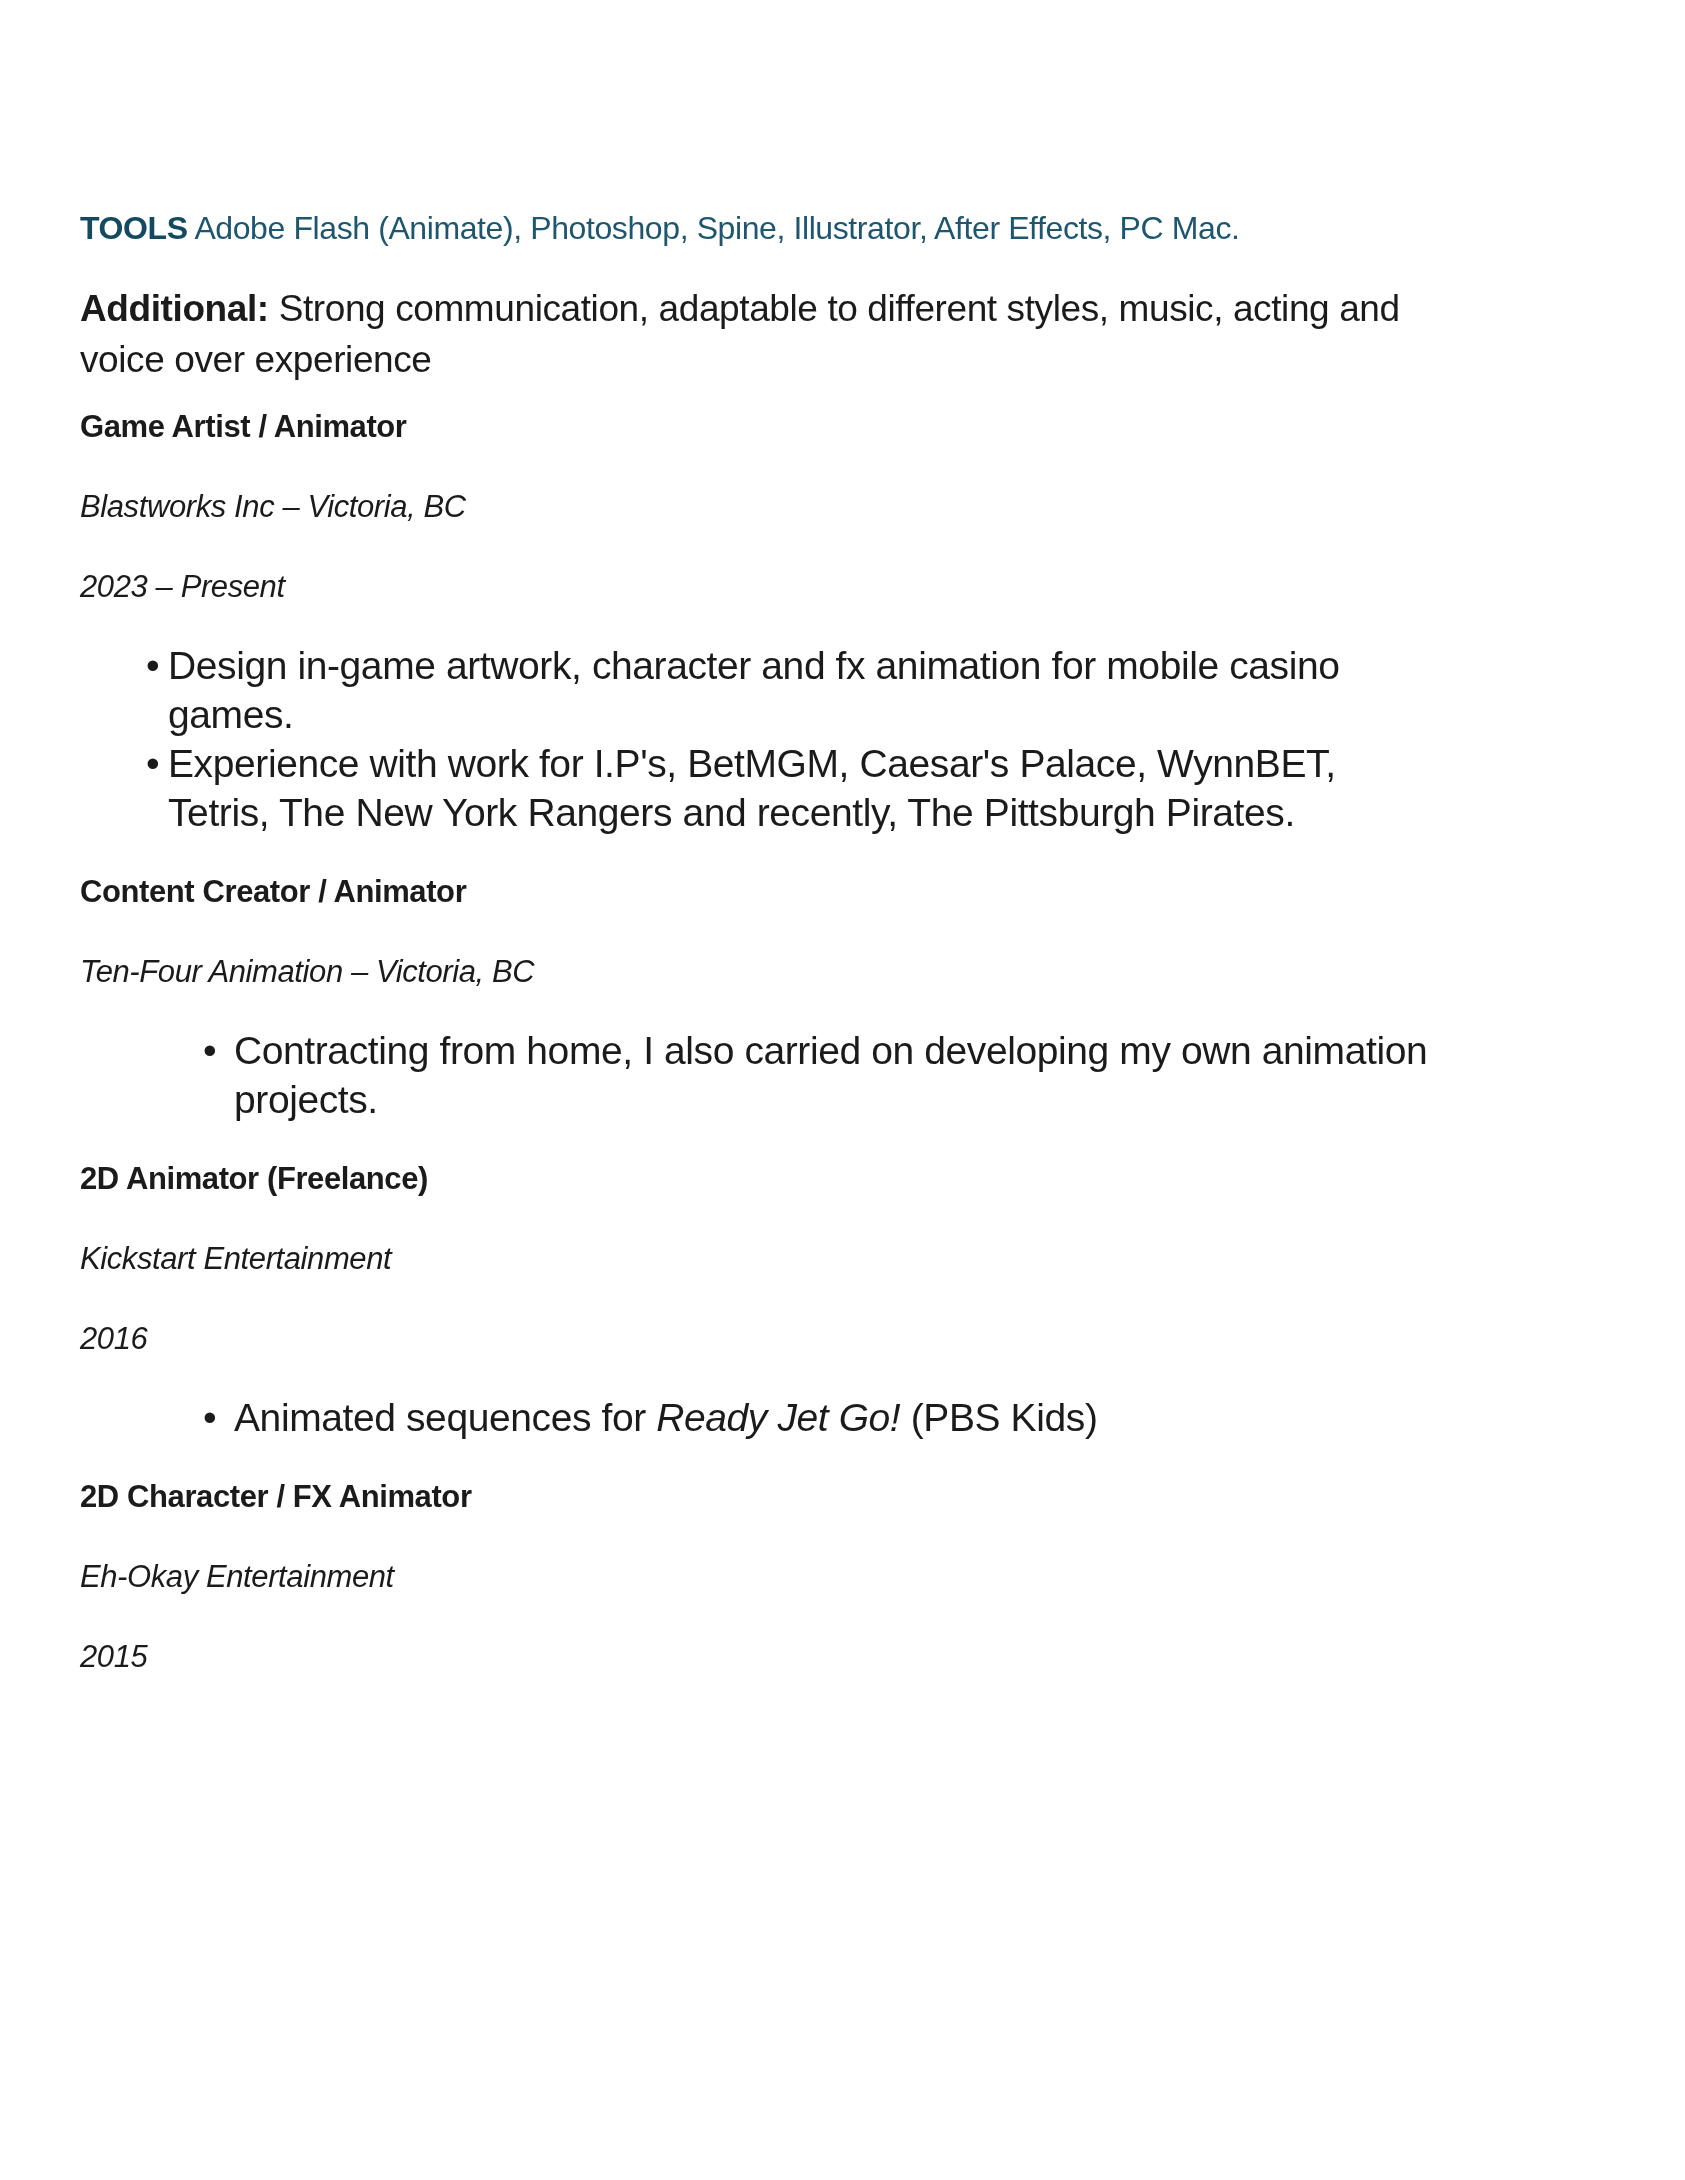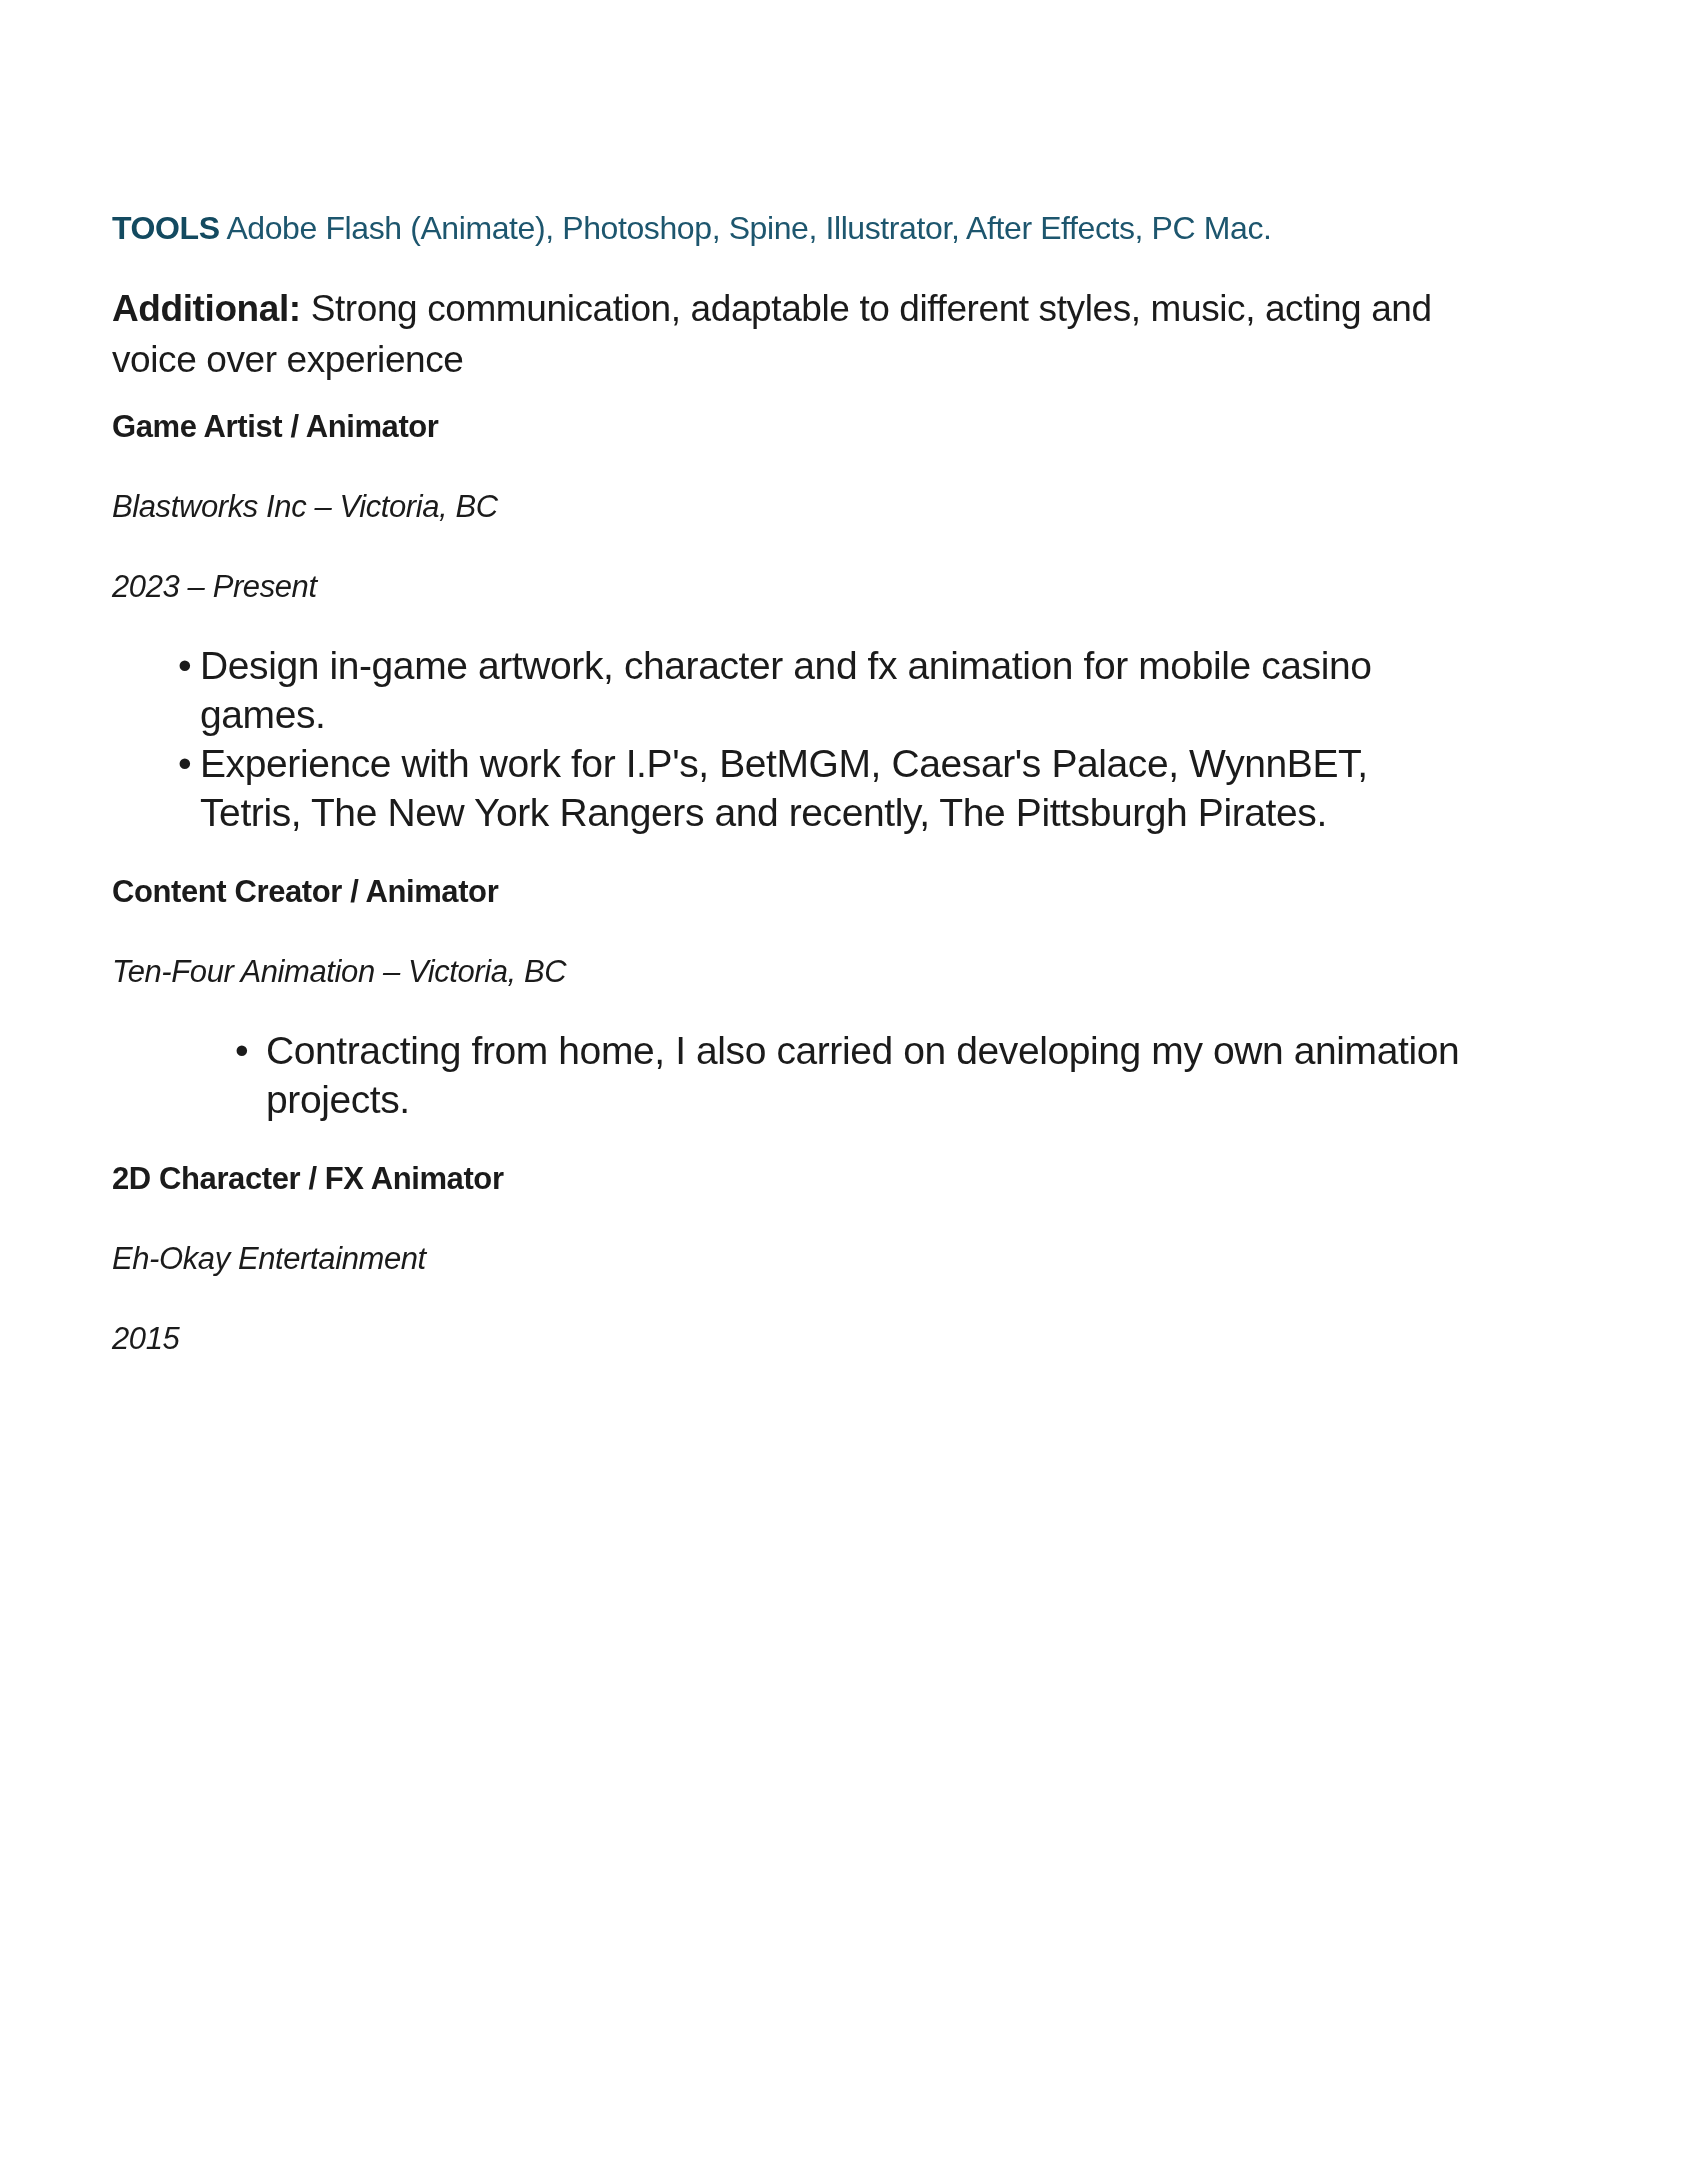--- a/index.html
+++ b/index.html
@@ -6,21 +6,21 @@
     margin: 0;
     padding: 0;
     background: #ffffff;
   }
   .page {
     position: relative;
     box-sizing: border-box;
     width: 1685px;
     height: 2180px;
     background: #ffffff;
-    padding: 202px 140px 0 112px;
+    padding: 202px 140px 0 80px;
     font-family: "Liberation Sans", sans-serif;
     color: #1b1b1b;
     letter-spacing: -0.4px;
   }
   .tools-line {
     font-size: 32px;
     line-height: 53px;
     margin: 0 0 28px 0;
     color: #1d566e;
   }
@@ -100,20 +100,28 @@
   </div>
 
   <div class="job">
     <p class="job-title">Content Creator / Animator</p>
     <p class="company">Ten-Four Animation – Victoria, BC</p>
     <ul class="bullets list-b">
       <li class="bullet-item">Contracting from home, I also carried on developing my own animation projects.</li>
     </ul>
   </div>
 
+  <div class="job">
+    <p class="job-title">2D Animator (Freelance)</p>
+    <p class="company">Kickstart Entertainment</p>
+    <p class="dates">2016</p>
+    <ul class="bullets list-b">
+      <li class="bullet-item"><span>Animated sequences for </span><span class="em-run">Ready Jet Go!</span><span> (PBS Kids)</span></li>
+    </ul>
+  </div>
 
   <div class="job">
     <p class="job-title">2D Character / FX Animator</p>
     <p class="company">Eh-Okay Entertainment</p>
     <p class="dates">2015</p>
   </div>
 
 </div>
 
 

